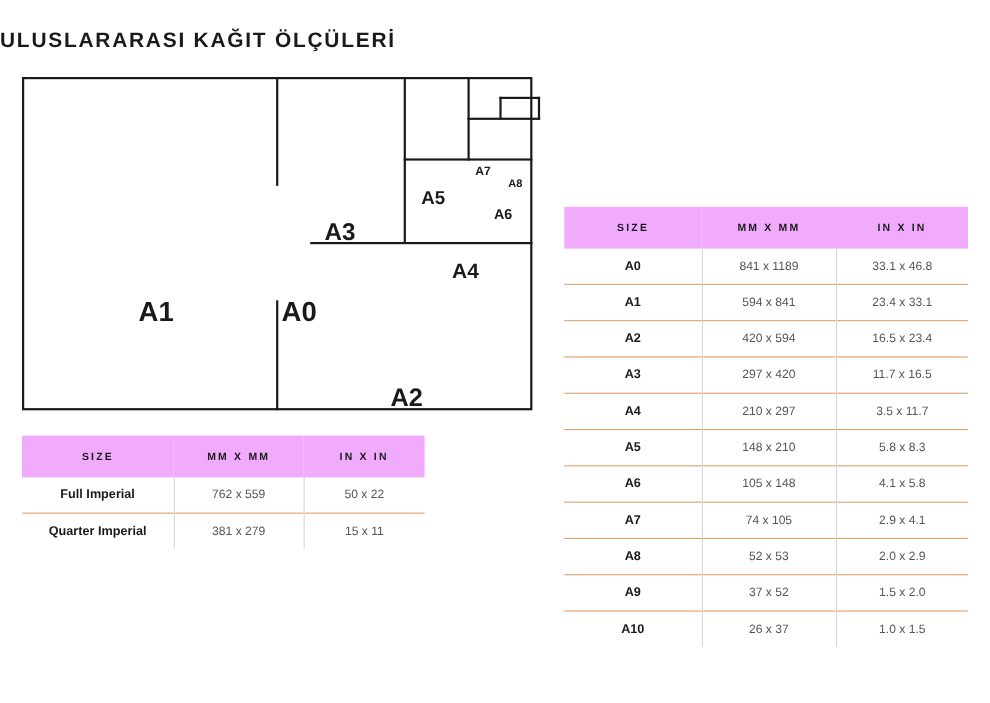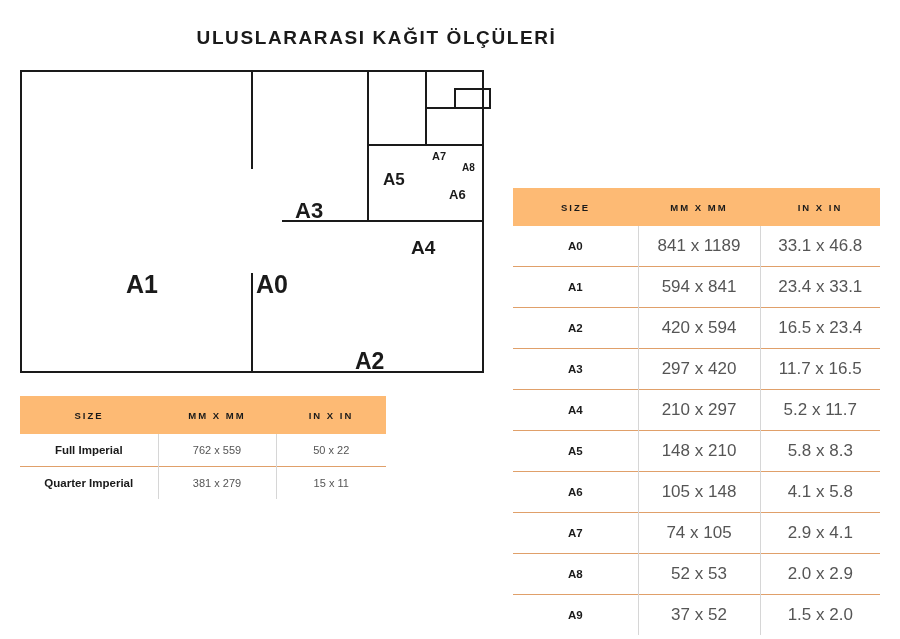--- a/index.html
+++ b/index.html
@@ -15,21 +15,21 @@
     color: #1a1a1a;
     overflow: hidden;
   }
 
   
   .page-title {
     position: absolute;
     top: 27px;
     left: 0;
     width: 753px;
-    text-align: center;
+    text-align: left;
     font-size: 19px;
     font-weight: bold;
     letter-spacing: 1.6px;
     color: #1a1a1a;
   }
 
   
   .diagram {
     position: absolute;
     left: 20px;
@@ -93,31 +93,31 @@
   .lbl-a7 { left: 412px; top: 80px;  font-size: 11px; }
   .lbl-a8 { left: 442px; top: 92px;  font-size: 10px; }
 
   
   .sizetable {
     position: absolute;
     border-collapse: collapse;
     table-layout: fixed;
   }
   .sizetable th {
-    background: #fdba74;
+    background: #f0abfc;
     font-size: 9.5px;
     font-weight: bold;
     letter-spacing: 2px;
     color: #1a1a1a;
     padding: 14px 0 13px 0;
     text-align: center;
     border: none;
   }
   .sizetable td {
-    font-size: 17px;
+    font-size: 11px;
     color: #555555;
     text-align: center;
     padding: 10px 0;
     border-top: 1.4px solid #e0a06a;
     border-left: 1px solid #d6d6d6;
   }
   .sizetable td.c-size {
     font-weight: bold;
     font-size: 11.5px;
     color: #1a1a1a;
@@ -205,21 +205,21 @@
         <td>16.5 x 23.4</td>
       </tr>
       <tr>
         <td class="c-size">A3</td>
         <td>297 x 420</td>
         <td>11.7 x 16.5</td>
       </tr>
       <tr>
         <td class="c-size">A4</td>
         <td>210 x 297</td>
-        <td>5.2 x 11.7</td>
+        <td>3.5 x 11.7</td>
       </tr>
       <tr>
         <td class="c-size">A5</td>
         <td>148 x 210</td>
         <td>5.8 x 8.3</td>
       </tr>
       <tr>
         <td class="c-size">A6</td>
         <td>105 x 148</td>
         <td>4.1 x 5.8</td>
@@ -231,20 +231,25 @@
       </tr>
       <tr>
         <td class="c-size">A8</td>
         <td>52 x 53</td>
         <td>2.0 x 2.9</td>
       </tr>
       <tr>
         <td class="c-size">A9</td>
         <td>37 x 52</td>
         <td>1.5 x 2.0</td>
+      </tr>
+      <tr>
+        <td class="c-size">A10</td>
+        <td>26 x 37</td>
+        <td>1.0 x 1.5</td>
       </tr>
     </tbody>
 </table>
 
 <table class="sizetable" id="table-imperial">
   <thead>
     <tr>
       <th class="h-size">SIZE</th>
       <th class="h-mm">MM X MM</th>
       <th class="h-in">IN X IN</th>

